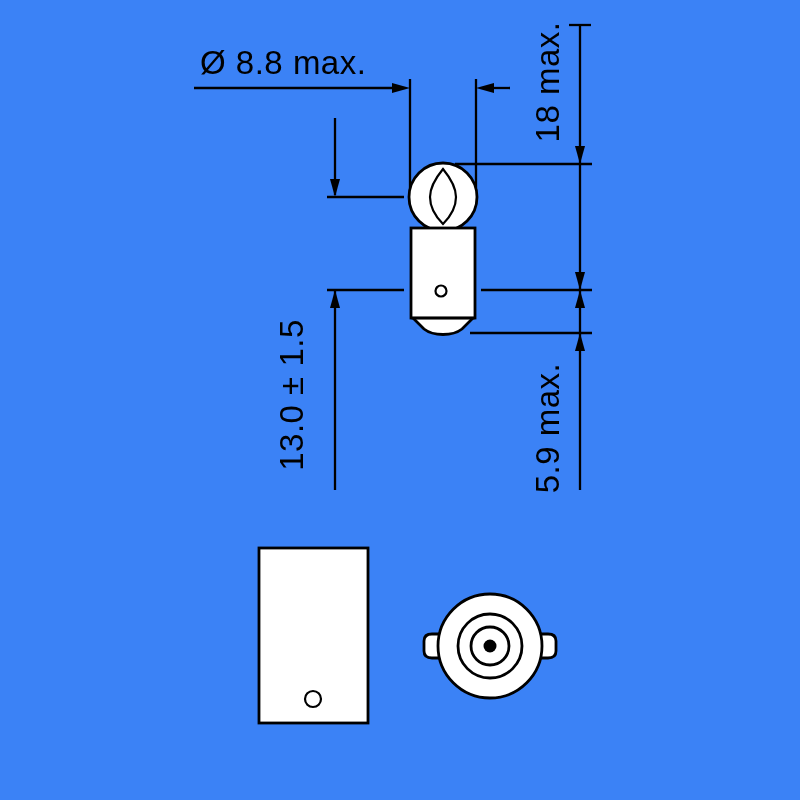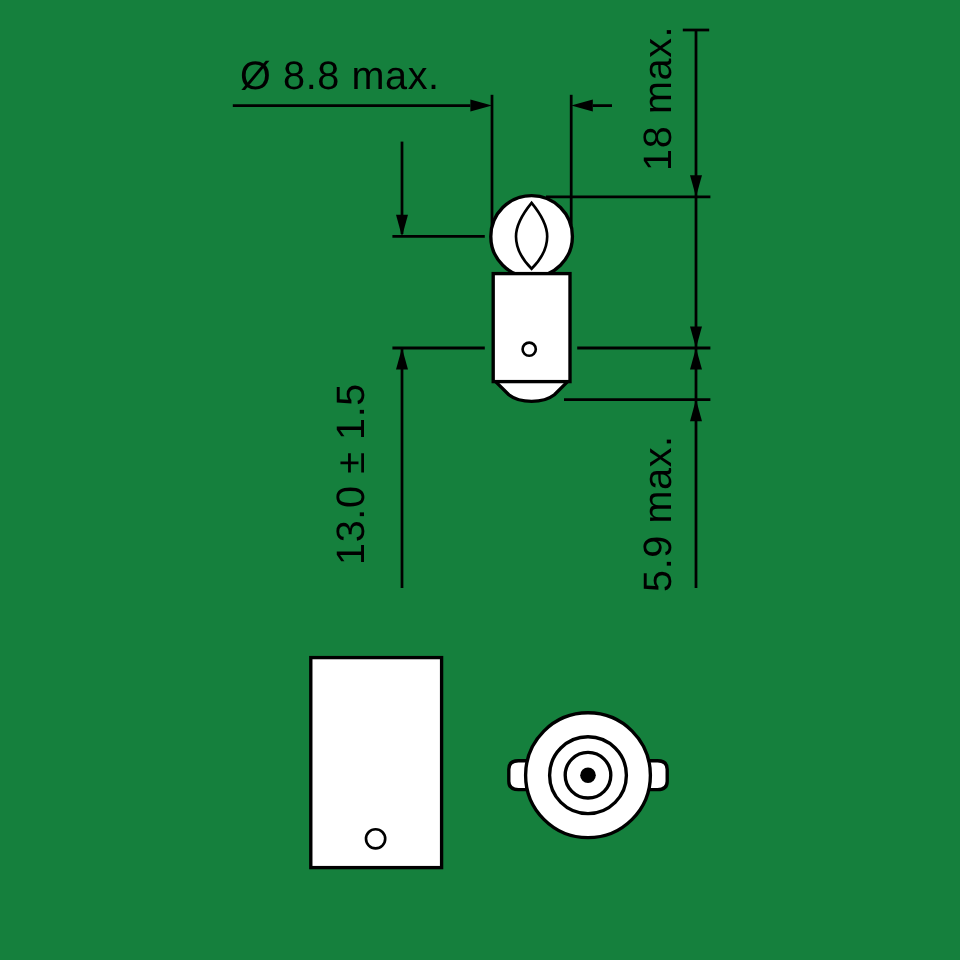--- a/index.html
+++ b/index.html
@@ -8,21 +8,21 @@
     width:800px;
     height:800px;
     background:#ffffff;
     overflow:hidden;
     font-family:"Liberation Sans", sans-serif;
   }
   .stage{
     position:relative;
     width:800px;
     height:800px;
-    background:#15803d;
+    background:#3b82f6;
   }
   svg text{
     font-family:"Liberation Sans", sans-serif;
     font-size:33px;
     letter-spacing:0.5px;
     fill:#000000;
   }
   .outline{ fill:#ffffff; stroke:#000000; stroke-width:2.8; }
   .thin   { fill:none;    stroke:#000000; stroke-width:2.2; }
   .dim    { stroke:#000000; stroke-width:2.3; fill:none; }

